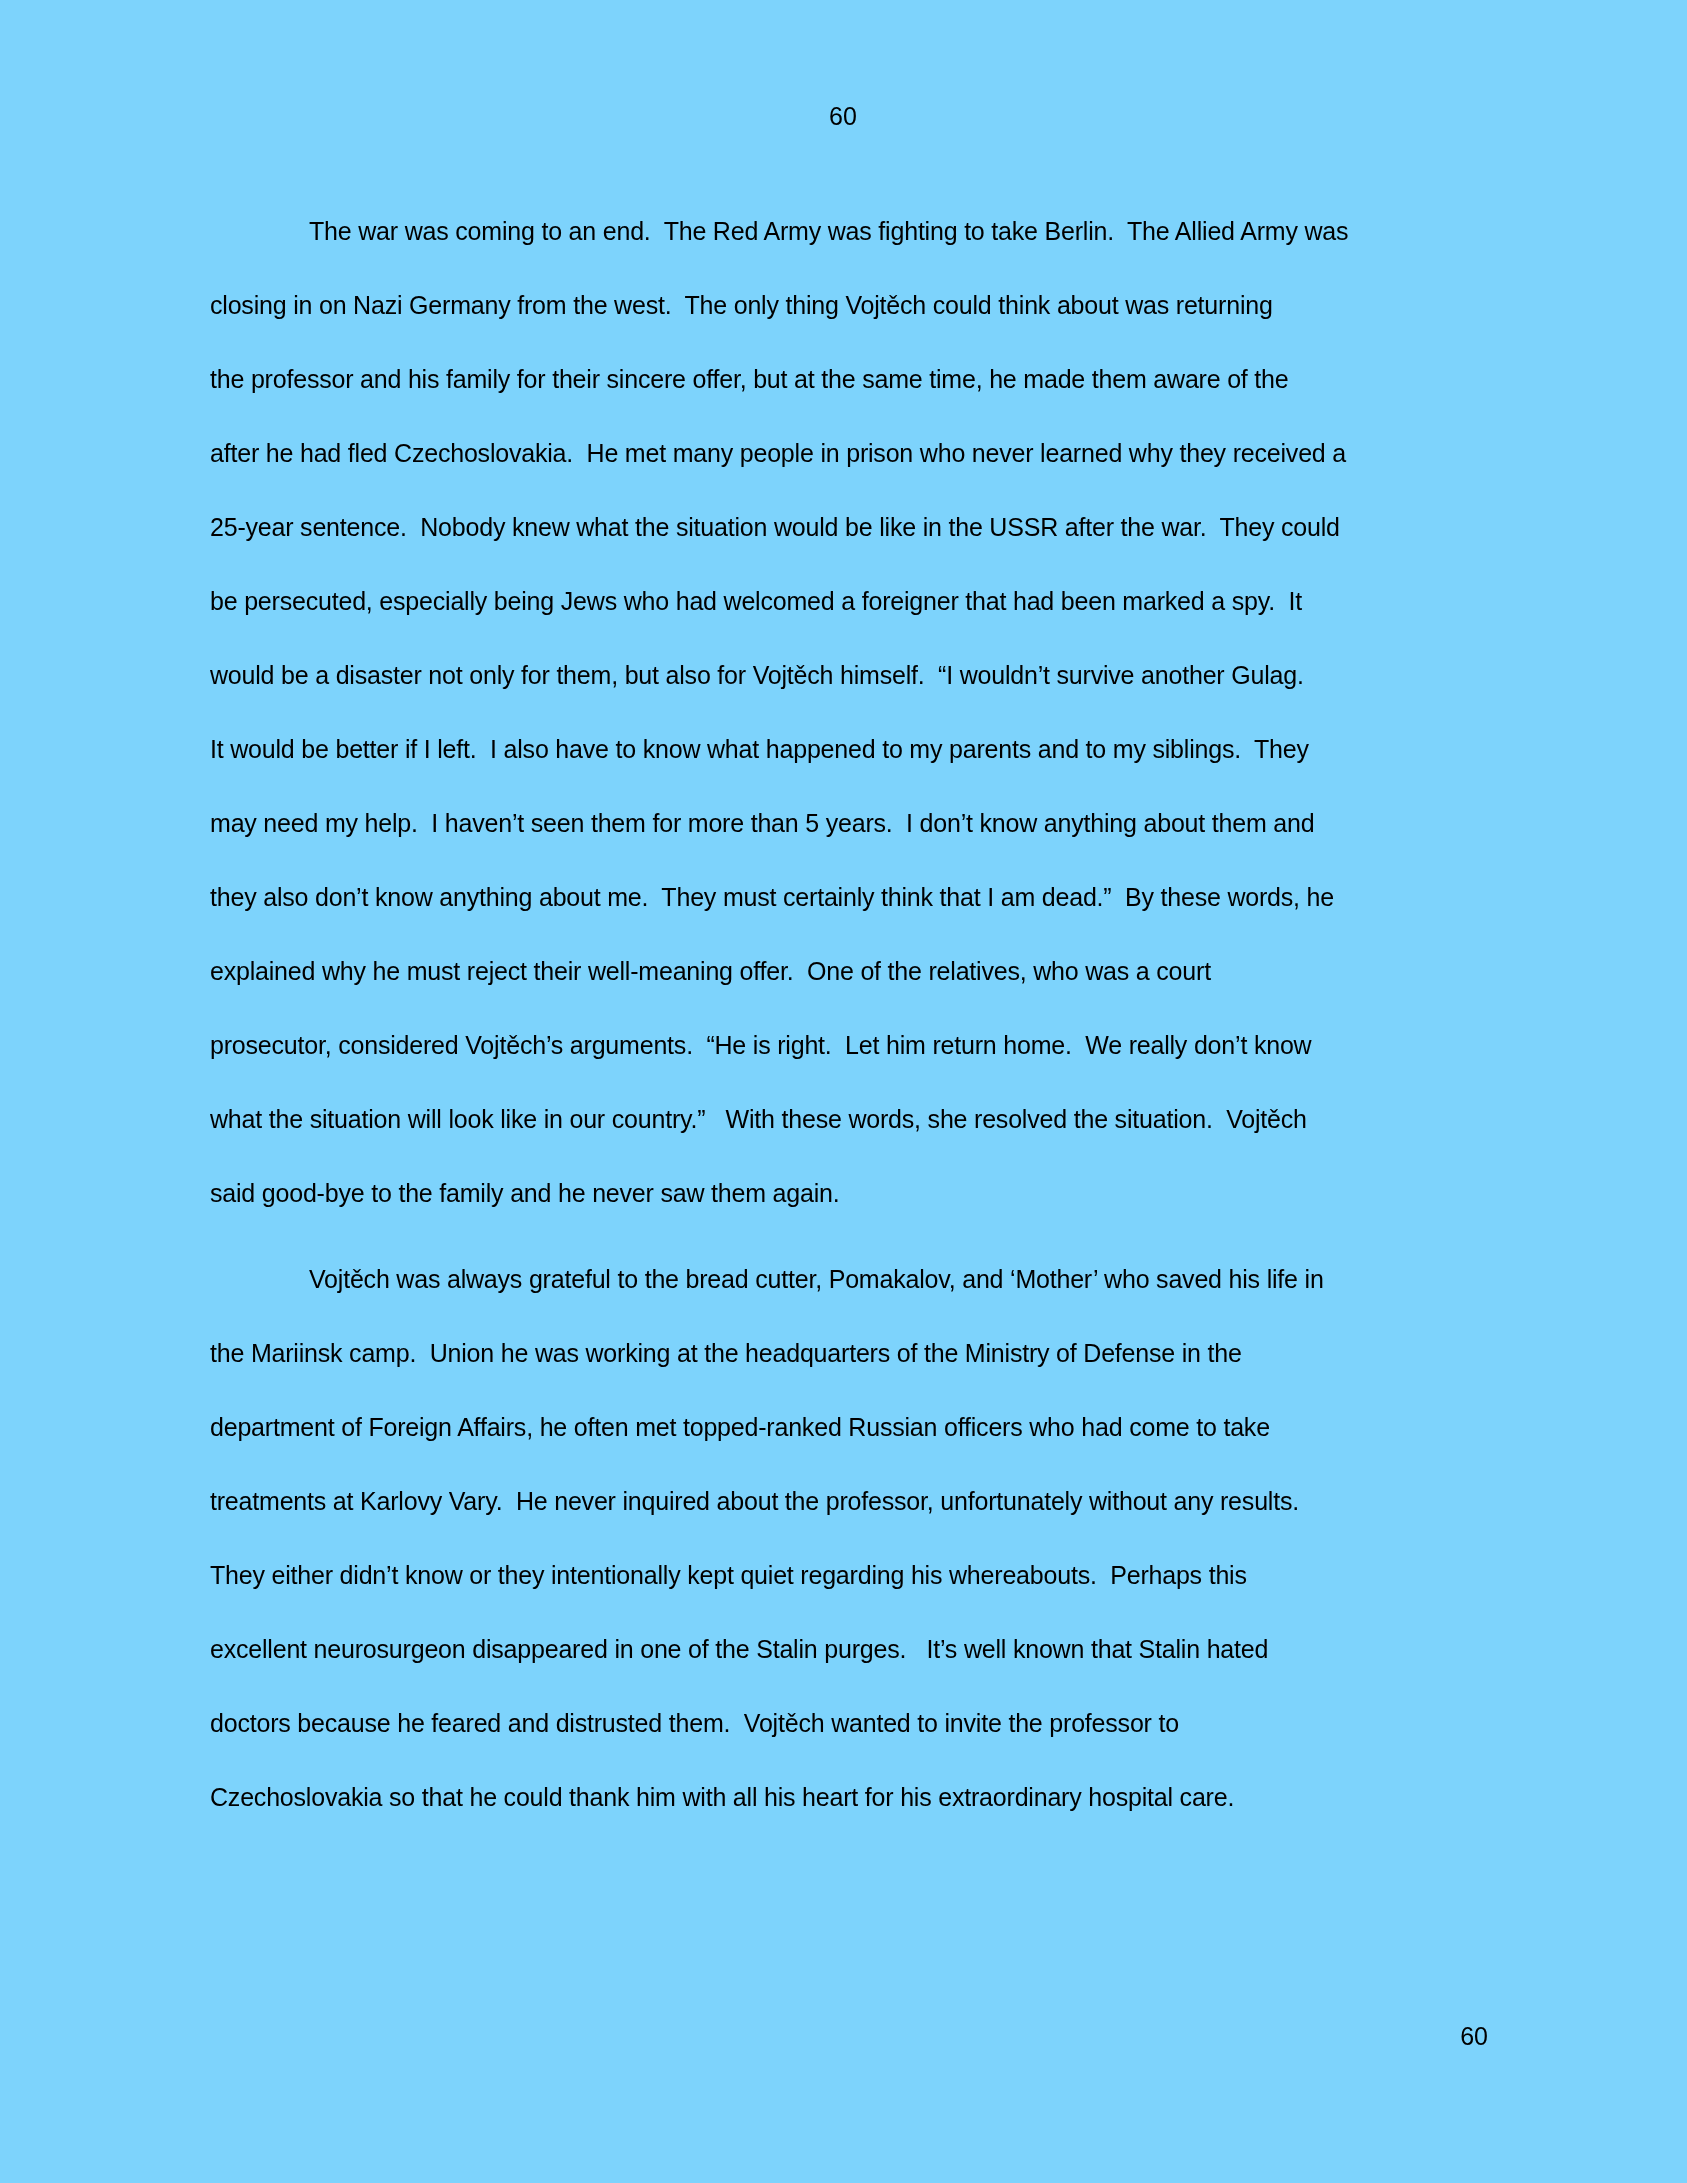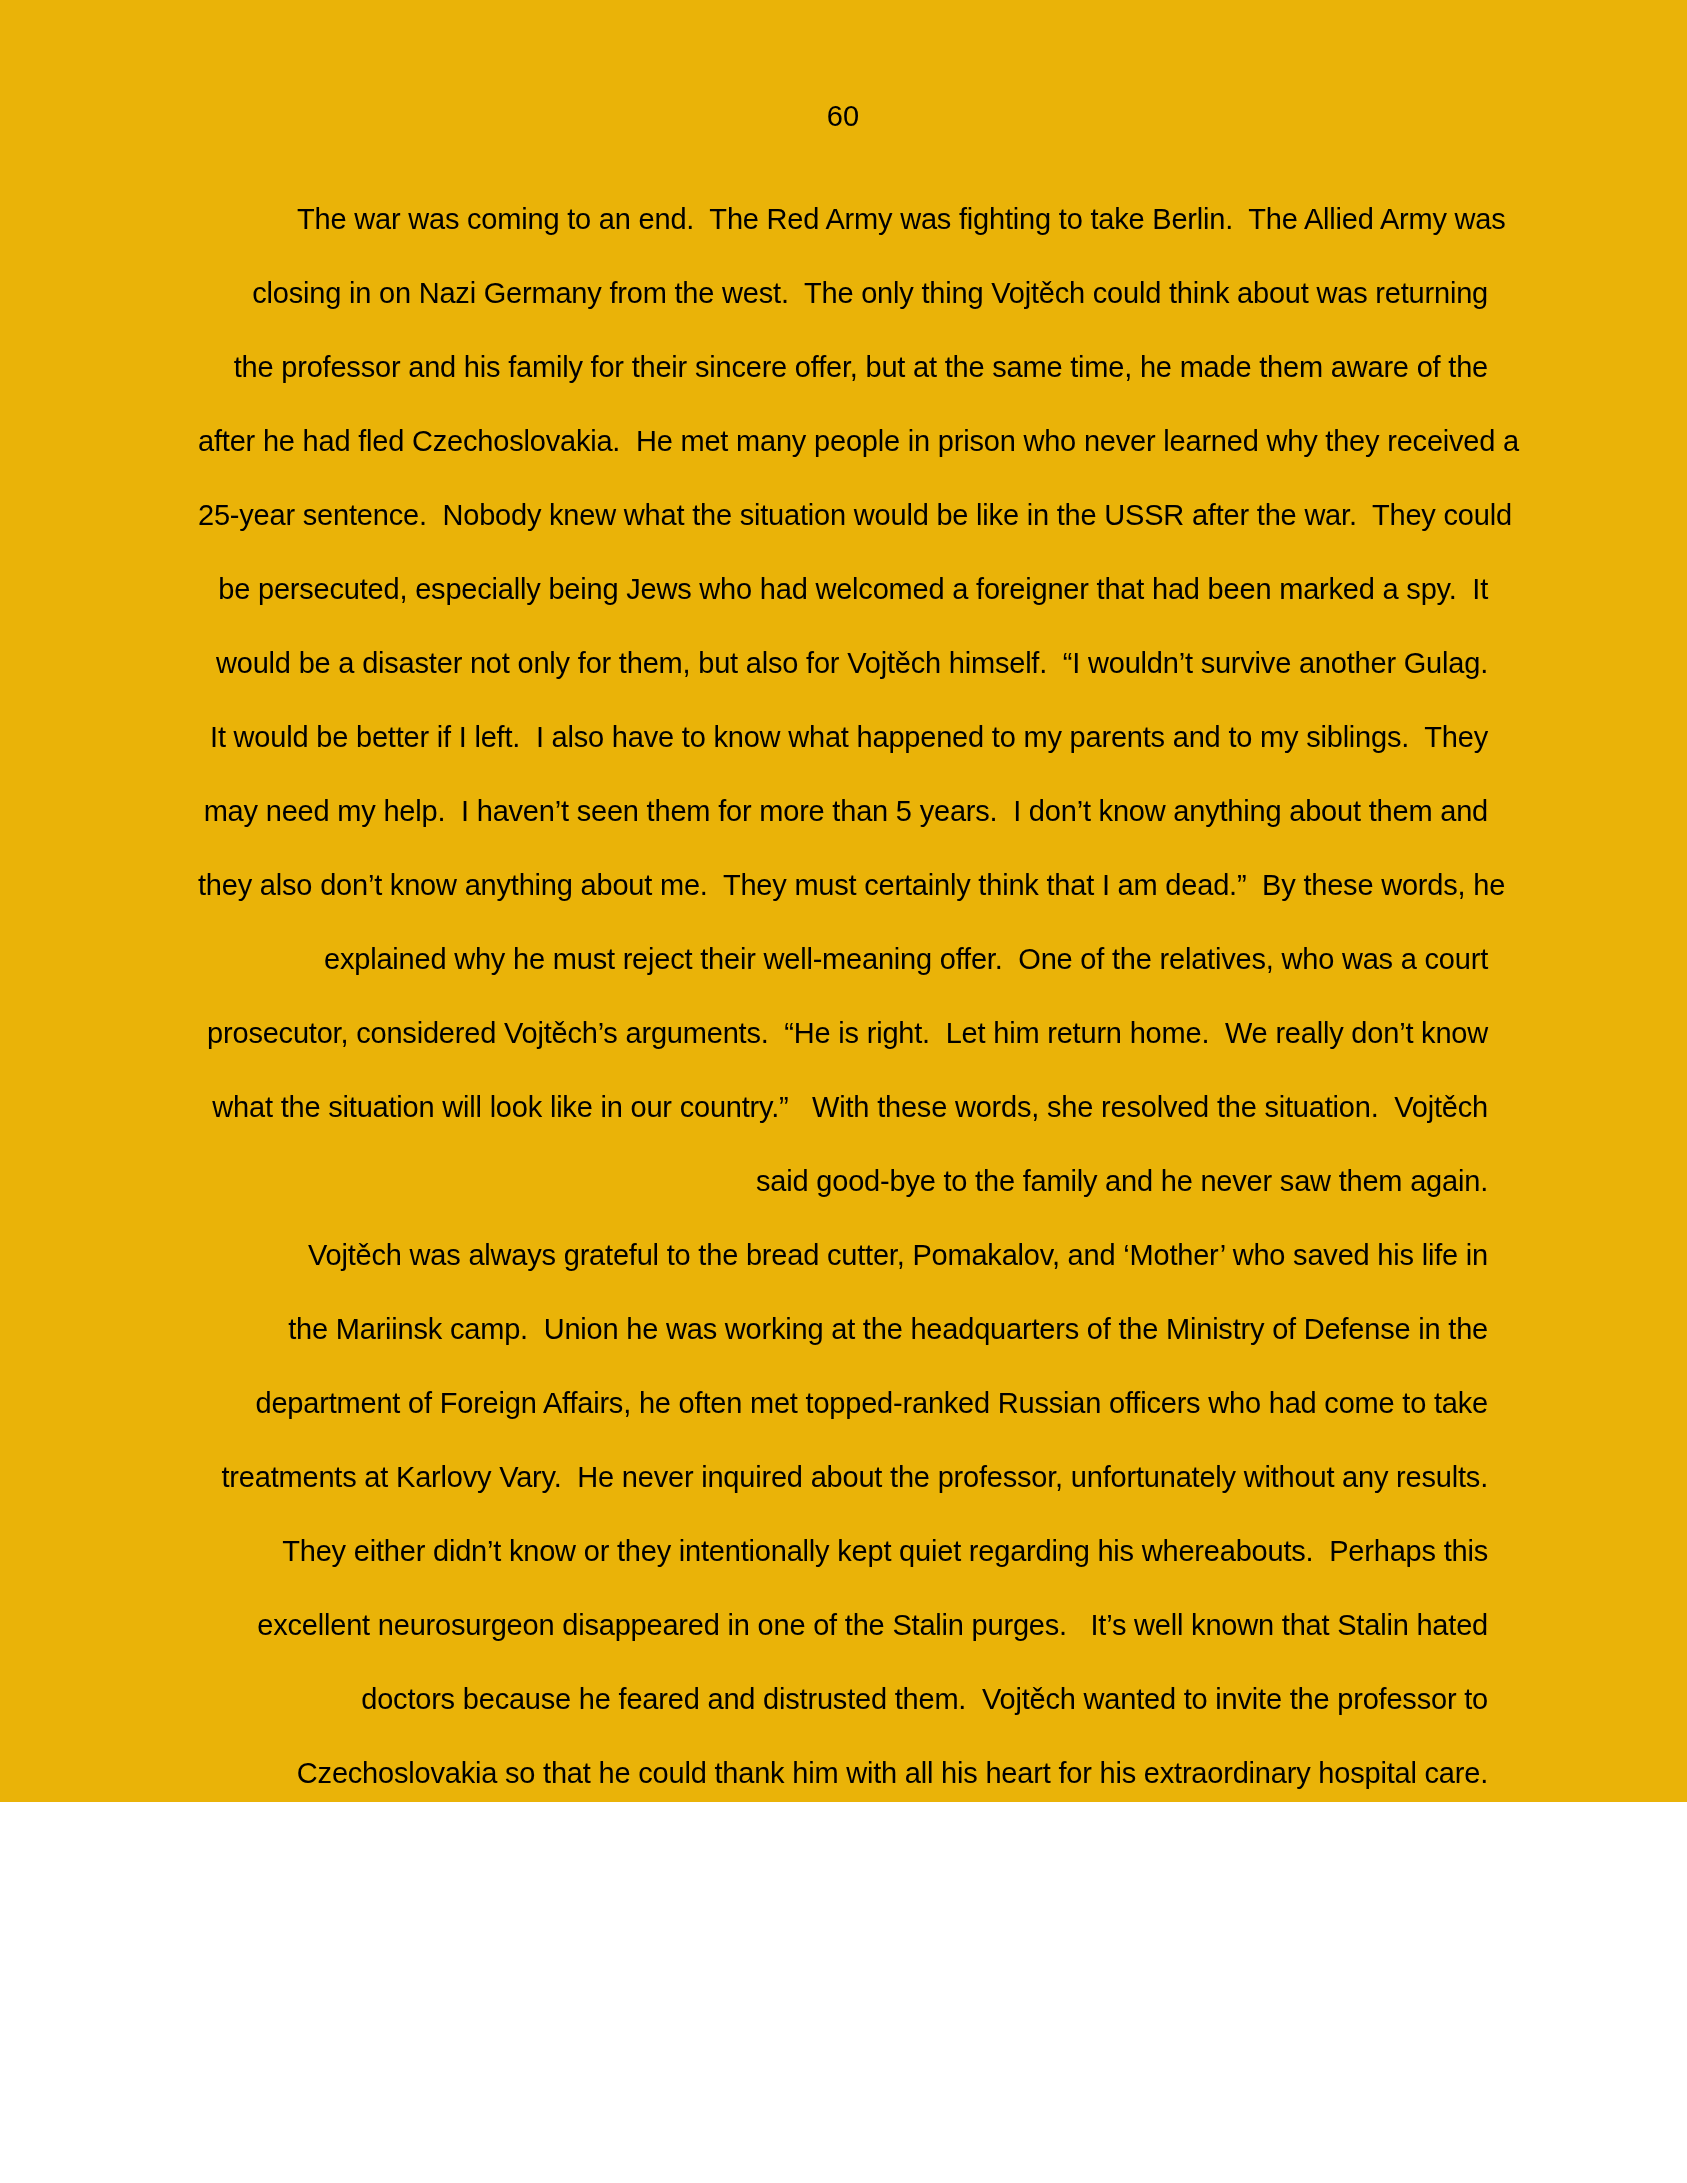--- a/index.html
+++ b/index.html
@@ -3,47 +3,46 @@
 <meta charset="utf-8">
 <style>
   html, body {
     margin: 0;
     padding: 0;
     background: #ffffff;
   }
   .page {
     position: relative;
     width: 1687px;
-    height: 1802px;
-    background: #eab308;
+    height: 2183px;
+    background: #7dd3fc;
     color: #000000;
     font-family: "Liberation Sans", sans-serif;
-    font-size: 29px;
+    font-size: 25px;
     overflow: hidden;
   }
   .page-number-top {
     position: absolute;
     top: 79px;
     left: 198px;
     width: 1290px;
     height: 74px;
     line-height: 74px;
     text-align: center;
     white-space: pre;
   }
   .body-text {
     position: absolute;
     top: 182px;
     left: 198px;
     width: 1290px;
   }
   .paragraph {
-    margin: 0;
+    margin: 12px;
     padding: 0;
-    text-align: right;
   }
   .line {
     height: 74px;
     line-height: 74px;
     white-space: pre;
     letter-spacing: -0.2px;
   }
   .line.first {
     padding-left: 99px;
   }

